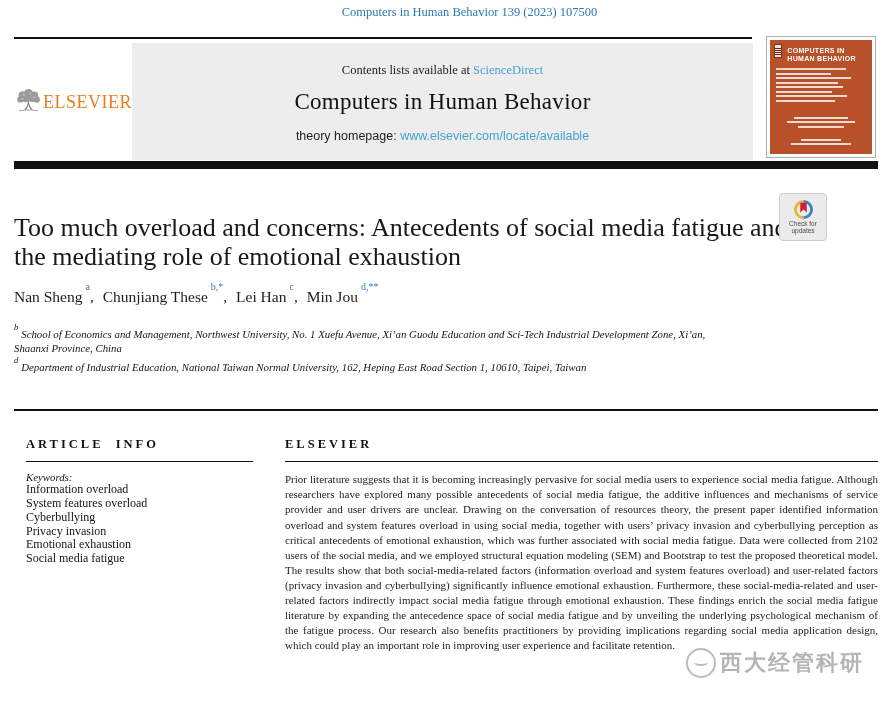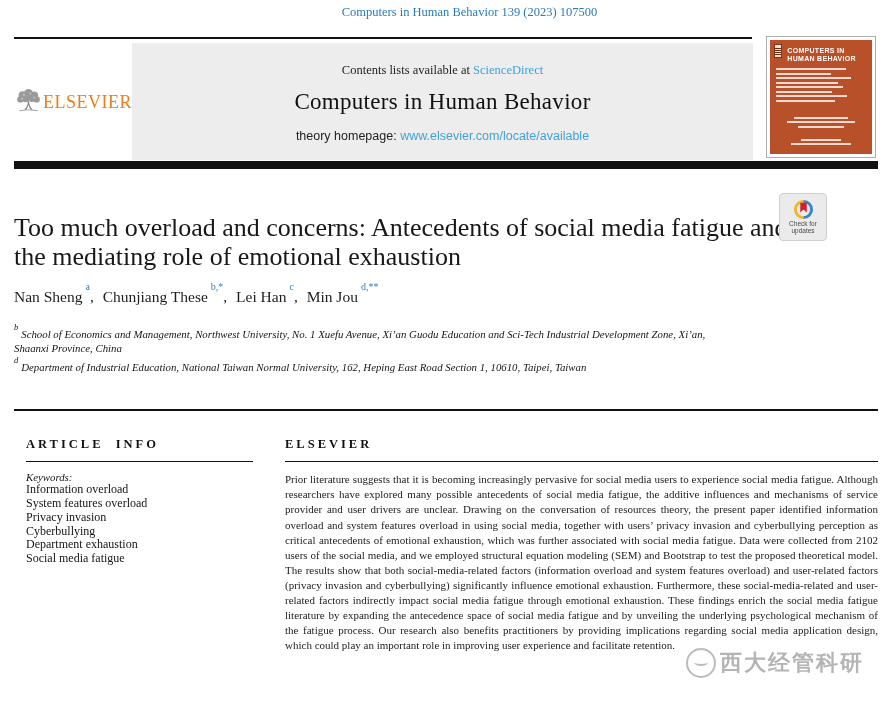--- a/index.html
+++ b/index.html
@@ -210,23 +210,23 @@
 </div>
 
 <div class="full-rule"></div>
 
 <div class="col-left">
   <div class="section-heading">ARTICLE INFO</div>
   <div class="heading-rule"></div>
   <div class="kw-label">Keywords:</div>
   <div class="kw-item">Information overload</div>
   <div class="kw-item">System features overload</div>
+  <div class="kw-item">Cyberbullying</div>
   <div class="kw-item">Privacy invasion</div>
-  <div class="kw-item">Cyberbullying</div>
-  <div class="kw-item">Department exhaustion</div>
+  <div class="kw-item">Emotional exhaustion</div>
   <div class="kw-item">Social media fatigue</div>
 </div>
 
 <div class="col-right">
   <div class="section-heading">ELSEVIER</div>
   <div class="heading-rule"></div>
   <p class="abstract-text">Prior literature suggests that it is becoming increasingly pervasive for social media users to experience social media fatigue. Although researchers have explored many possible antecedents of social media fatigue, the additive influences and mechanisms of service provider and user drivers are unclear. Drawing on the conversation of resources theory, the present paper identified information overload and system features overload in using social media, together with users’ privacy invasion and cyberbullying perception as critical antecedents of emotional exhaustion, which was further associated with social media fatigue. Data were collected from 2102 users of the social media, and we employed structural equation modeling (SEM) and Bootstrap to test the proposed theoretical model. The results show that both social-media-related factors (information overload and system features overload) and user-related factors (privacy invasion and cyberbullying) significantly influence emotional exhaustion. Furthermore, these social-media-related and user-related factors indirectly impact social media fatigue through emotional exhaustion. These findings enrich the social media fatigue literature by expanding the antecedence space of social media fatigue and by unveiling the underlying psychological mechanism of the fatigue process. Our research also benefits practitioners by providing implications regarding social media application design, which could play an important role in improving user experience and facilitate retention.</p>
 </div>
 
 <div class="watermark">

